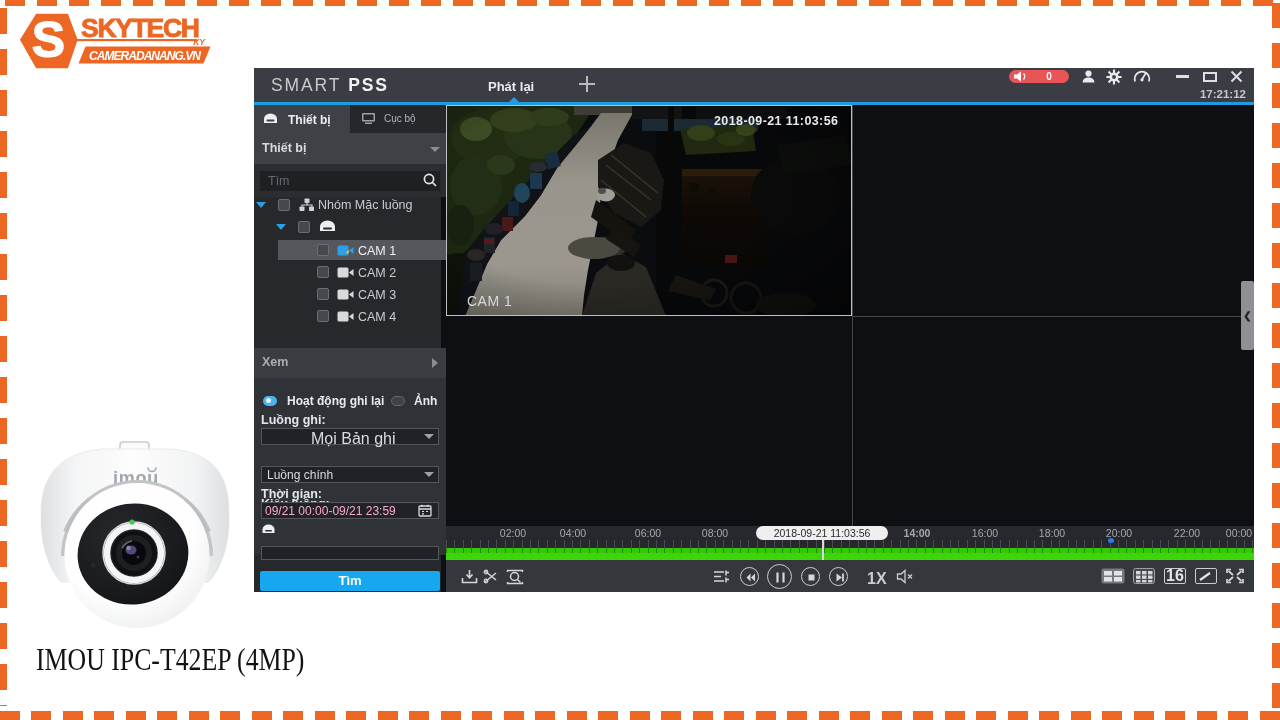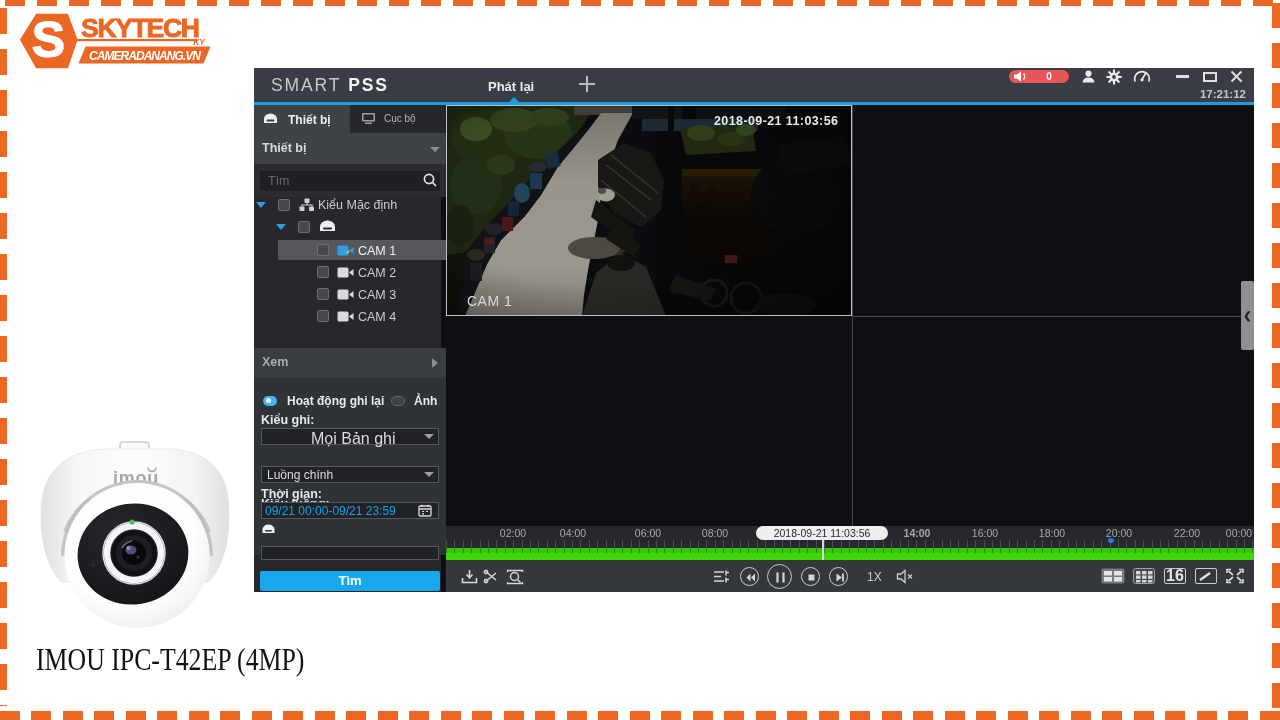--- a/index.html
+++ b/index.html
@@ -181,21 +181,21 @@
     <div class="abs" style="left:2px; top:97px; width:0; height:0; border-left:5px solid transparent; border-right:5px solid transparent; border-top:6px solid #2D9FE0;"></div>
     <div class="abs" style="left:24px; top:94px; width:12px; height:12px; background:#46484D; border:1.5px solid #6A6D72; border-radius:2px;"></div>
     <svg class="abs" style="left:45px; top:93px;" width="16" height="14" viewBox="0 0 16 14">
       <g fill="#CFD2D6">
           <rect x="5.5" y="0.5" width="5" height="4.5" rx="0.8"></rect>
       <rect x="0.5" y="8.5" width="5" height="4.5" rx="0.8"></rect>
           <rect x="10" y="8.5" width="5" height="4.5" rx="0.8"></rect>
         </g>
       <path d="M8 5 v2 M3 8.5 v-1.5 h10 v1.5" stroke="#CFD2D6" stroke-width="1.2" fill="none"></path>
     </svg>
-    <div class="abs" style="left:64px; top:93px; font-size:12.5px; color:#C9CCD0;">Kiểu Mặc định</div>
+    <div class="abs" style="left:64px; top:93px; font-size:12.5px; color:#C9CCD0;">Nhóm Mặc luồng</div>
     <div class="abs" style="left:22px; top:119px; width:0; height:0; border-left:5px solid transparent; border-right:5px solid transparent; border-top:6px solid #2D9FE0;"></div>
     <div class="abs" style="left:44px; top:116px; width:12px; height:12px; background:#46484D; border:1.5px solid #6A6D72; border-radius:2px;"></div>
     <svg class="abs" style="left:64px; top:115px;" width="19" height="13" viewBox="0 0 19 13">
       <path d="M2 11 v-4.5 a7.5 6 0 0 1 15 0 v4.5 z" fill="#EDEFF1"></path>
       <rect x="5" y="7.5" width="9" height="2" rx="1" fill="#26282B"></rect>
     </svg>
 
     <div class="abs" style="left:24px; top:135px; width:168px; height:20px; background:#55575C;"></div>
     <div class="abs" style="left:63px; top:139px; width:12px; height:12px; background:#46484D; border:1.5px solid #6A6D72; border-radius:2px;"></div>
     <svg class="abs" style="left:83px; top:140px;" width="17" height="11" viewBox="0 0 17 11">
@@ -226,31 +226,31 @@
     <div class="abs" style="left:0; top:243px; width:192px; height:30px; background:#393C41;"></div>
     <div class="abs" style="left:8px; top:250px; font-size:12.5px; color:#A9ACB1; font-weight:bold;">Xem</div>
     <div class="abs" style="left:178px; top:253px; width:0; height:0; border-top:5px solid transparent; border-bottom:5px solid transparent; border-left:6px solid #8A8D92;"></div>
 
     <div class="abs" style="left:0; top:273px; width:192px; height:177px; background:#2F3237;"></div>
     <div class="abs" style="left:9px; top:291px; width:14px; height:10px; background:#4AB2EC; border-radius:5px;"></div>
     <div class="abs" style="left:12px; top:293px; width:5px; height:5px; background:#E8F6FF; border-radius:50%;"></div>
     <div class="abs" style="left:33px; top:289px; font-size:12px; color:#E8EAEC; font-weight:bold;">Hoạt động ghi lại</div>
     <div class="abs" style="left:137px; top:291px; width:14px; height:10px; background:#3F4247; border:1px solid #64676C; border-radius:5px;"></div>
     <div class="abs" style="left:160px; top:289px; font-size:12px; color:#E8EAEC; font-weight:bold;">Ảnh</div>
-    <div class="abs" style="left:7px; top:308px; font-size:12.5px; color:#E4E6E9; font-weight:bold;">Kiểu ghi:</div>
+    <div class="abs" style="left:7px; top:308px; font-size:12.5px; color:#E4E6E9; font-weight:bold;">Luồng ghi:</div>
     <div class="abs" style="left:7px; top:323px; width:178px; height:17px; background:#202226; border:1px solid #53565B;"></div>
     <div class="abs" style="left:13px; top:325px; font-size:16px; color:#D9DBDE;margin-left:44px;">Mọi Bản ghi</div>
     <div class="abs" style="left:170px; top:329px; width:0; height:0; border-left:5px solid transparent; border-right:5px solid transparent; border-top:5px solid #9DA0A5;"></div>
     <div class="abs" style="left:7px; top:344px; font-size:12.5px; color:#E4E6E9; font-weight:bold;margin-top:48px;">Kiểu luồng:</div>
     <div class="abs" style="left:7px; top:361px; width:178px; height:17px; background:#202226; border:1px solid #53565B;"></div>
     <div class="abs" style="left:13px; top:363px; font-size:12px; color:#D9DBDE;">Luồng chính</div>
     <div class="abs" style="left:170px; top:367px; width:0; height:0; border-left:5px solid transparent; border-right:5px solid transparent; border-top:5px solid #9DA0A5;"></div>
     <div class="abs" style="left:7px; top:382px; font-size:12.5px; color:#E4E6E9; font-weight:bold;">Thời gian:</div>
     <div class="abs" style="left:7px; top:397px; width:178px; height:17px; background:#202226; border:1px solid #53565B;"></div>
-    <div class="abs" style="left:11px; top:399px; font-size:12px; color:#0ea5e9;">09/21 00:00-09/21 23:59</div>
+    <div class="abs" style="left:11px; top:399px; font-size:12px; color:#f9a8d4;">09/21 00:00-09/21 23:59</div>
     <svg class="abs" style="left:164px; top:399px;" width="14" height="13" viewBox="0 0 14 13">
       <rect x="1" y="2" width="12" height="10" rx="1" stroke="#D9DBDE" stroke-width="1.3" fill="none"></rect>
       <path d="M1 5 H13 M4 0.8 V3 M10 0.8 V3" stroke="#D9DBDE" stroke-width="1.3"></path>
       <path d="M4 7.5 h2 M8 7.5 h2 M4 9.8 h2" stroke="#D9DBDE" stroke-width="1.2"></path>
     </svg>
     <svg class="abs" style="left:7px; top:419px;" width="15" height="11" viewBox="0 0 15 11">
       <path d="M1.5 9 v-3.5 a6 5 0 0 1 12 0 V9 z" fill="#EDEFF1"></path>
       <rect x="4" y="6" width="7" height="1.6" rx="0.8" fill="#2F3237"></rect>
     </svg>
     <div class="abs" style="left:7px; top:441px; width:178px; height:14px; background:#202226; border:1px solid #53565B;"></div>
@@ -418,21 +418,21 @@
       <svg width="19" height="19" viewBox="0 0 19 19">
           <rect x="6.5" y="6.5" width="6" height="6" fill="#D3D6DA"></rect>
         </svg>
     </div>
     <div class="ctl" style="left:383px; top:7px; width:19px; height:19px;">
       <svg width="19" height="19" viewBox="0 0 19 19">
           <path d="M6.5 5.5 L12 9.5 L6.5 13.5 Z" fill="#D3D6DA"></path>
           <path d="M13 5.5 v8" stroke="#D3D6DA" stroke-width="1.8"></path>
         </svg>
     </div>
-    <div class="abs" style="left:421px; top:10px; font-size:12px; font-weight:normal; color:#C9CCD0;">1X</div>
+    <div class="abs" style="left:421px; top:10px; font-size:16px; font-weight:bold; color:#C9CCD0;">1X</div>
     <svg class="abs" style="left:450px; top:9px;" width="18" height="15" viewBox="0 0 18 15">
       <path d="M1.5 5 h3.5 l4 -3.5 v12 l-4 -3.5 H1.5 z" stroke="#C9CCD0" stroke-width="1.3" fill="none"></path>
       <path d="M12 5.5 l4 4 M16 5.5 l-4 4" stroke="#C9CCD0" stroke-width="1.3"></path>
     </svg>
 
     <svg class="abs" style="left:655px; top:8px;" width="24" height="16" viewBox="0 0 24 16">
       <rect x="0.5" y="0.5" width="23" height="15" rx="2" fill="#76797E"></rect>
       <g fill="#E2E4E7">
           <rect x="3" y="3" width="8" height="4.5"></rect>
           <rect x="13" y="3" width="8" height="4.5"></rect>

